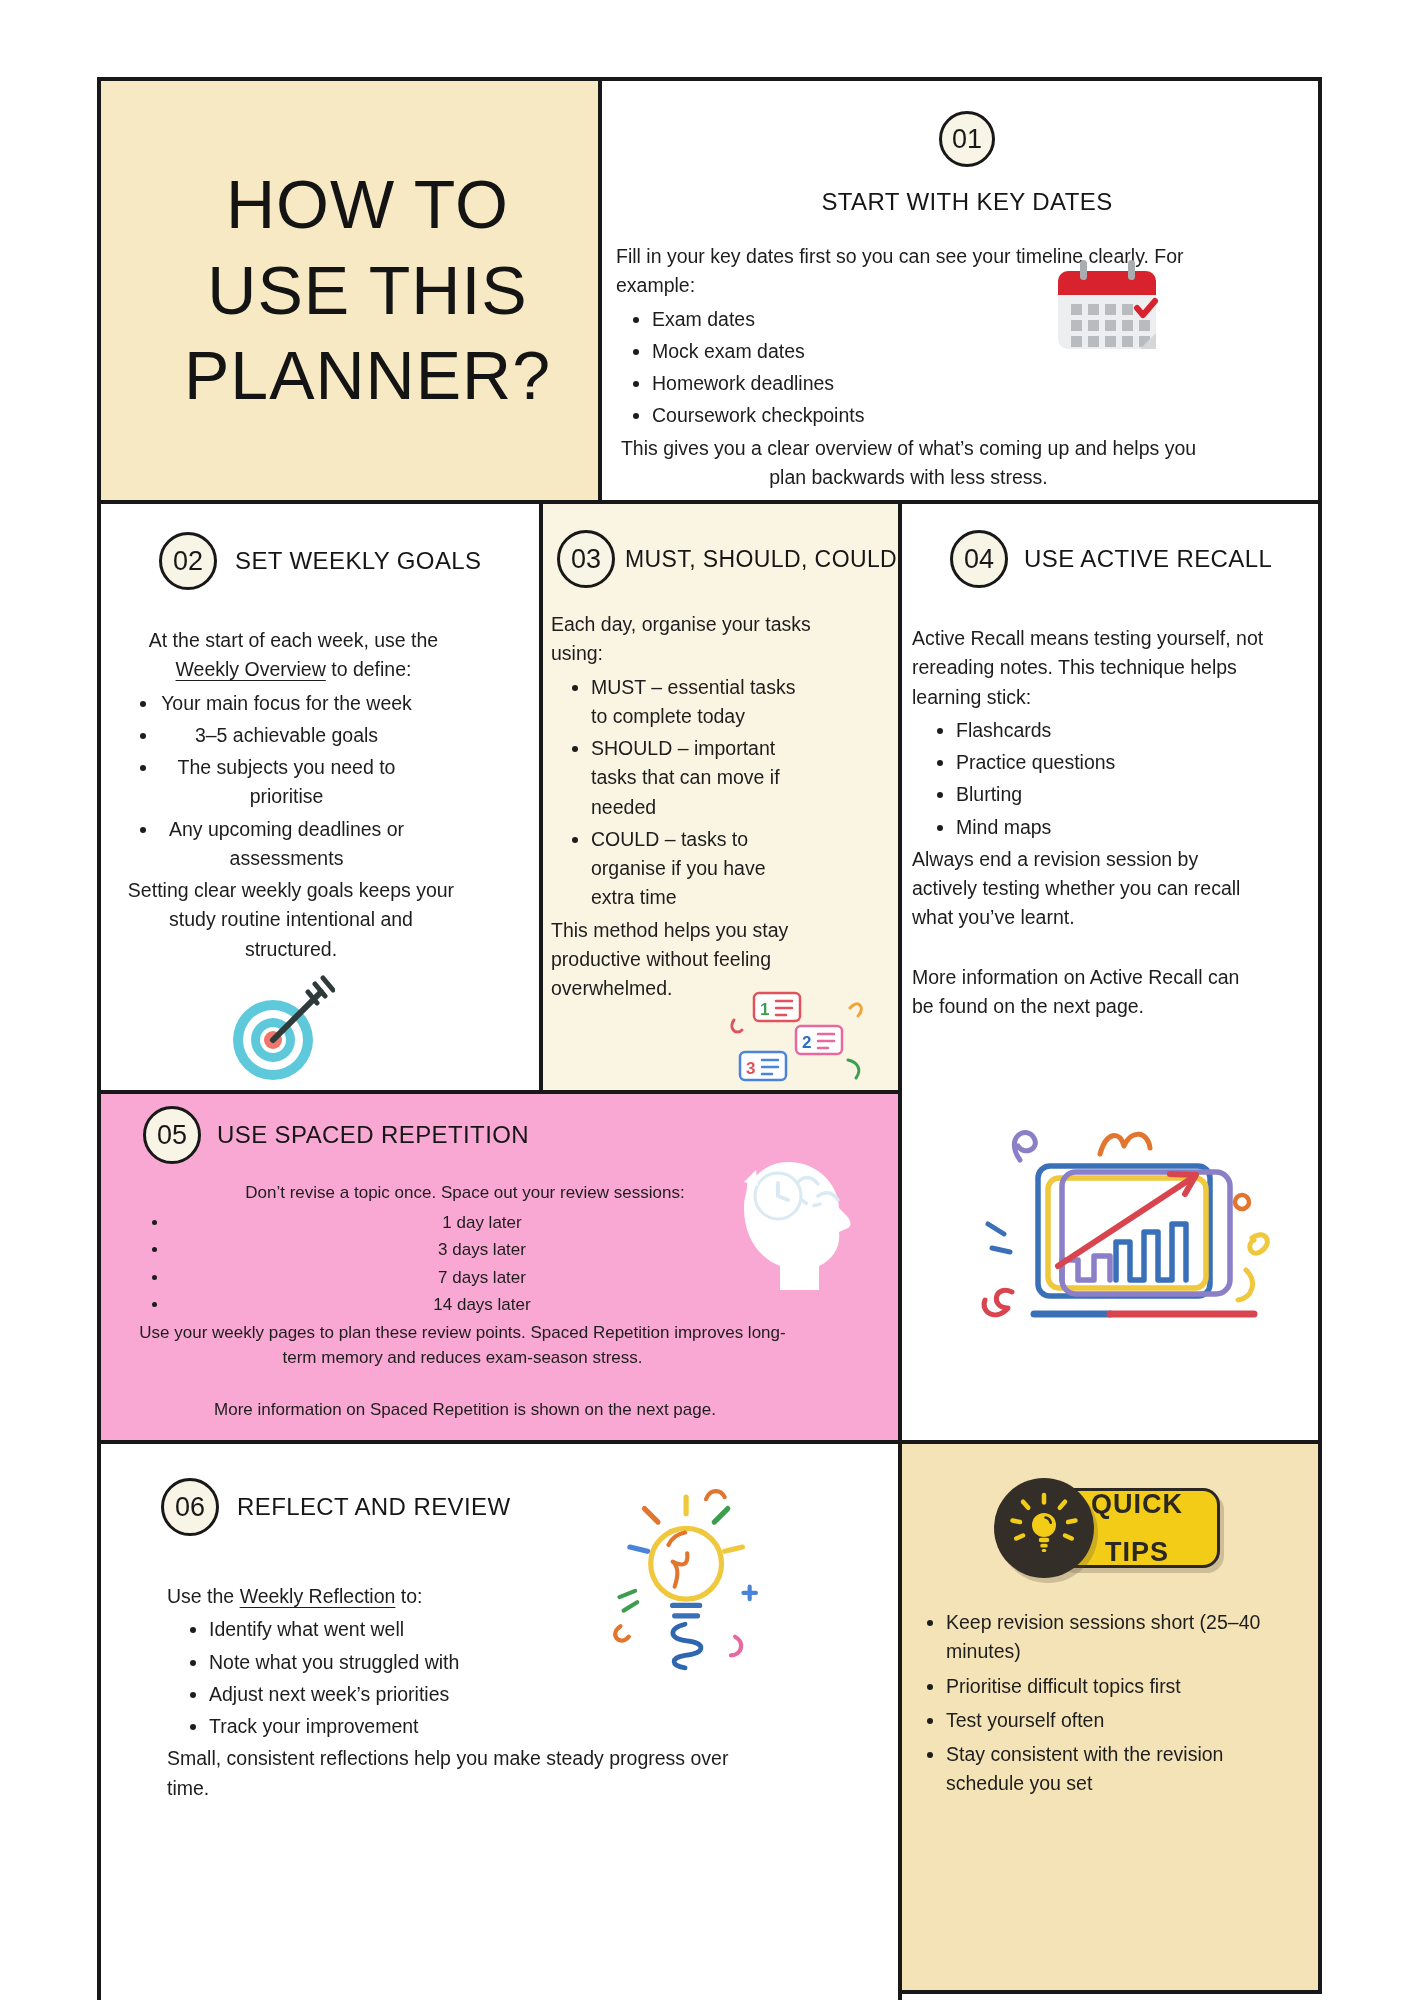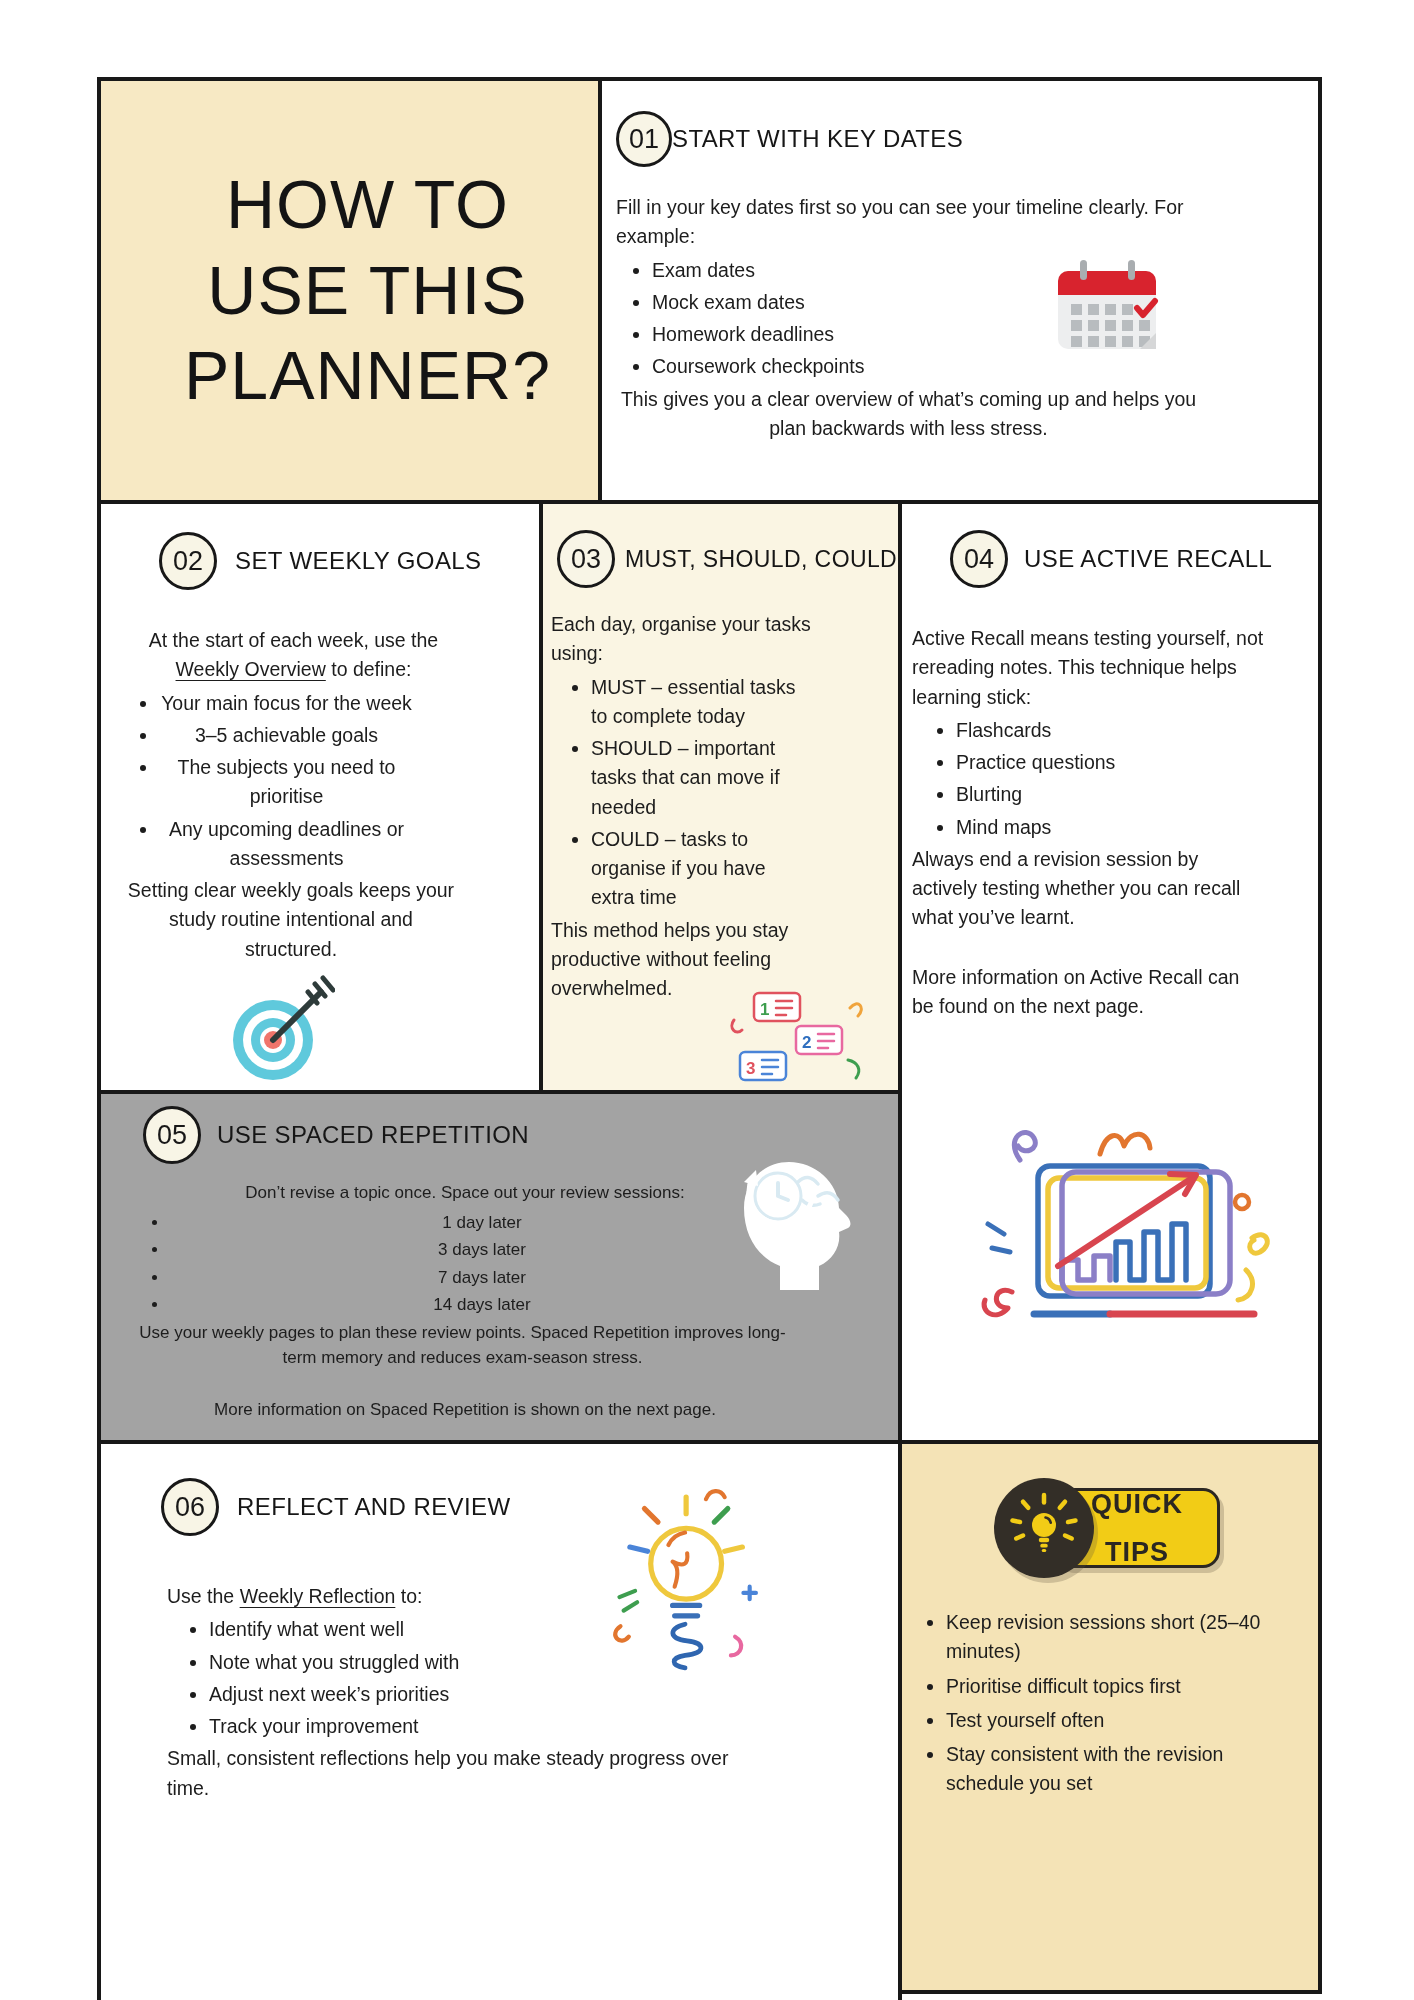--- a/index.html
+++ b/index.html
@@ -8,39 +8,39 @@
     font-family:"Liberation Sans", sans-serif;color:#1d1d1d;
     -webkit-font-smoothing:antialiased;
   }
   .sheet{position:absolute;left:97px;top:77px;width:1225px;height:1917px;}
   .panel{position:absolute;border:4px solid #181818;box-sizing:border-box;background:#ffffff;overflow:hidden;}
   #p-title{left:0;top:0;width:505px;height:427px;background:#F7E9C4;display:flex;align-items:center;justify-content:center;}
   #p-s01{left:501px;top:0;width:724px;height:427px;}
   #p-s02{left:0;top:423px;width:446px;height:594px;}
   #p-s03{left:442px;top:423px;width:363px;height:594px;background:#FAF5E3;}
   #p-s04{left:801px;top:423px;width:424px;height:944px;}
-  #p-s05{left:0;top:1013px;width:805px;height:354px;background:#a3a3a3;}
+  #p-s05{left:0;top:1013px;width:805px;height:354px;background:#f9a8d4;}
   #p-s06{left:0;top:1363px;width:805px;height:654px;}
   #p-qt{left:801px;top:1363px;width:424px;height:554px;background:#F4E3B6;}
 
   .big-title{font-size:68px;line-height:1.26;letter-spacing:1px;color:#141414;text-align:center;font-weight:400;margin-left:36px;}
 
   .sec-head{display:flex;align-items:center;}
   .num-badge{width:58px;height:58px;border-radius:50%;border:3px solid #181818;background:#F8F5E6;
     display:flex;align-items:center;justify-content:center;font-size:27px;color:#181818;flex:0 0 auto;box-sizing:border-box;}
   .sec-title{font-size:24px;letter-spacing:0.4px;color:#161616;white-space:nowrap;}
 
   .body{font-size:19.5px;line-height:1.5;color:#1d1d1d;}
   .body p{margin:0;}
   ul{margin:4px 0 2px 0;padding-left:46px;}
   li{margin:3px 0;}
   .u{text-decoration:underline;text-underline-offset:4px;}
 
   
-  #p-s01 .sec-head{margin:30px 0 0 14px;gap:0;}
+  #p-s01 .sec-head{margin:30px 0 0 14px;gap:21px;flex-direction:column;}
   #p-s01 .num-badge{width:56px;height:56px;}
   #p-s01 .intro{margin:26px 0 0 14px;width:575px;}
   #p-s01 .outro{margin:2px 0 0 14px;width:585px;text-align:center;}
   #p-s01 ul{padding-left:50px;}
   .calendar-wrap{position:absolute;left:450px;top:176px;width:110px;height:96px;}
 
   
   #p-s02 .sec-head{margin:28px 0 0 58px;gap:18px;}
   #p-s02 .bodyblock{margin:36px 0 0 20px;width:345px;text-align:center;}
   #p-s02 ul{padding-left:38px;}

